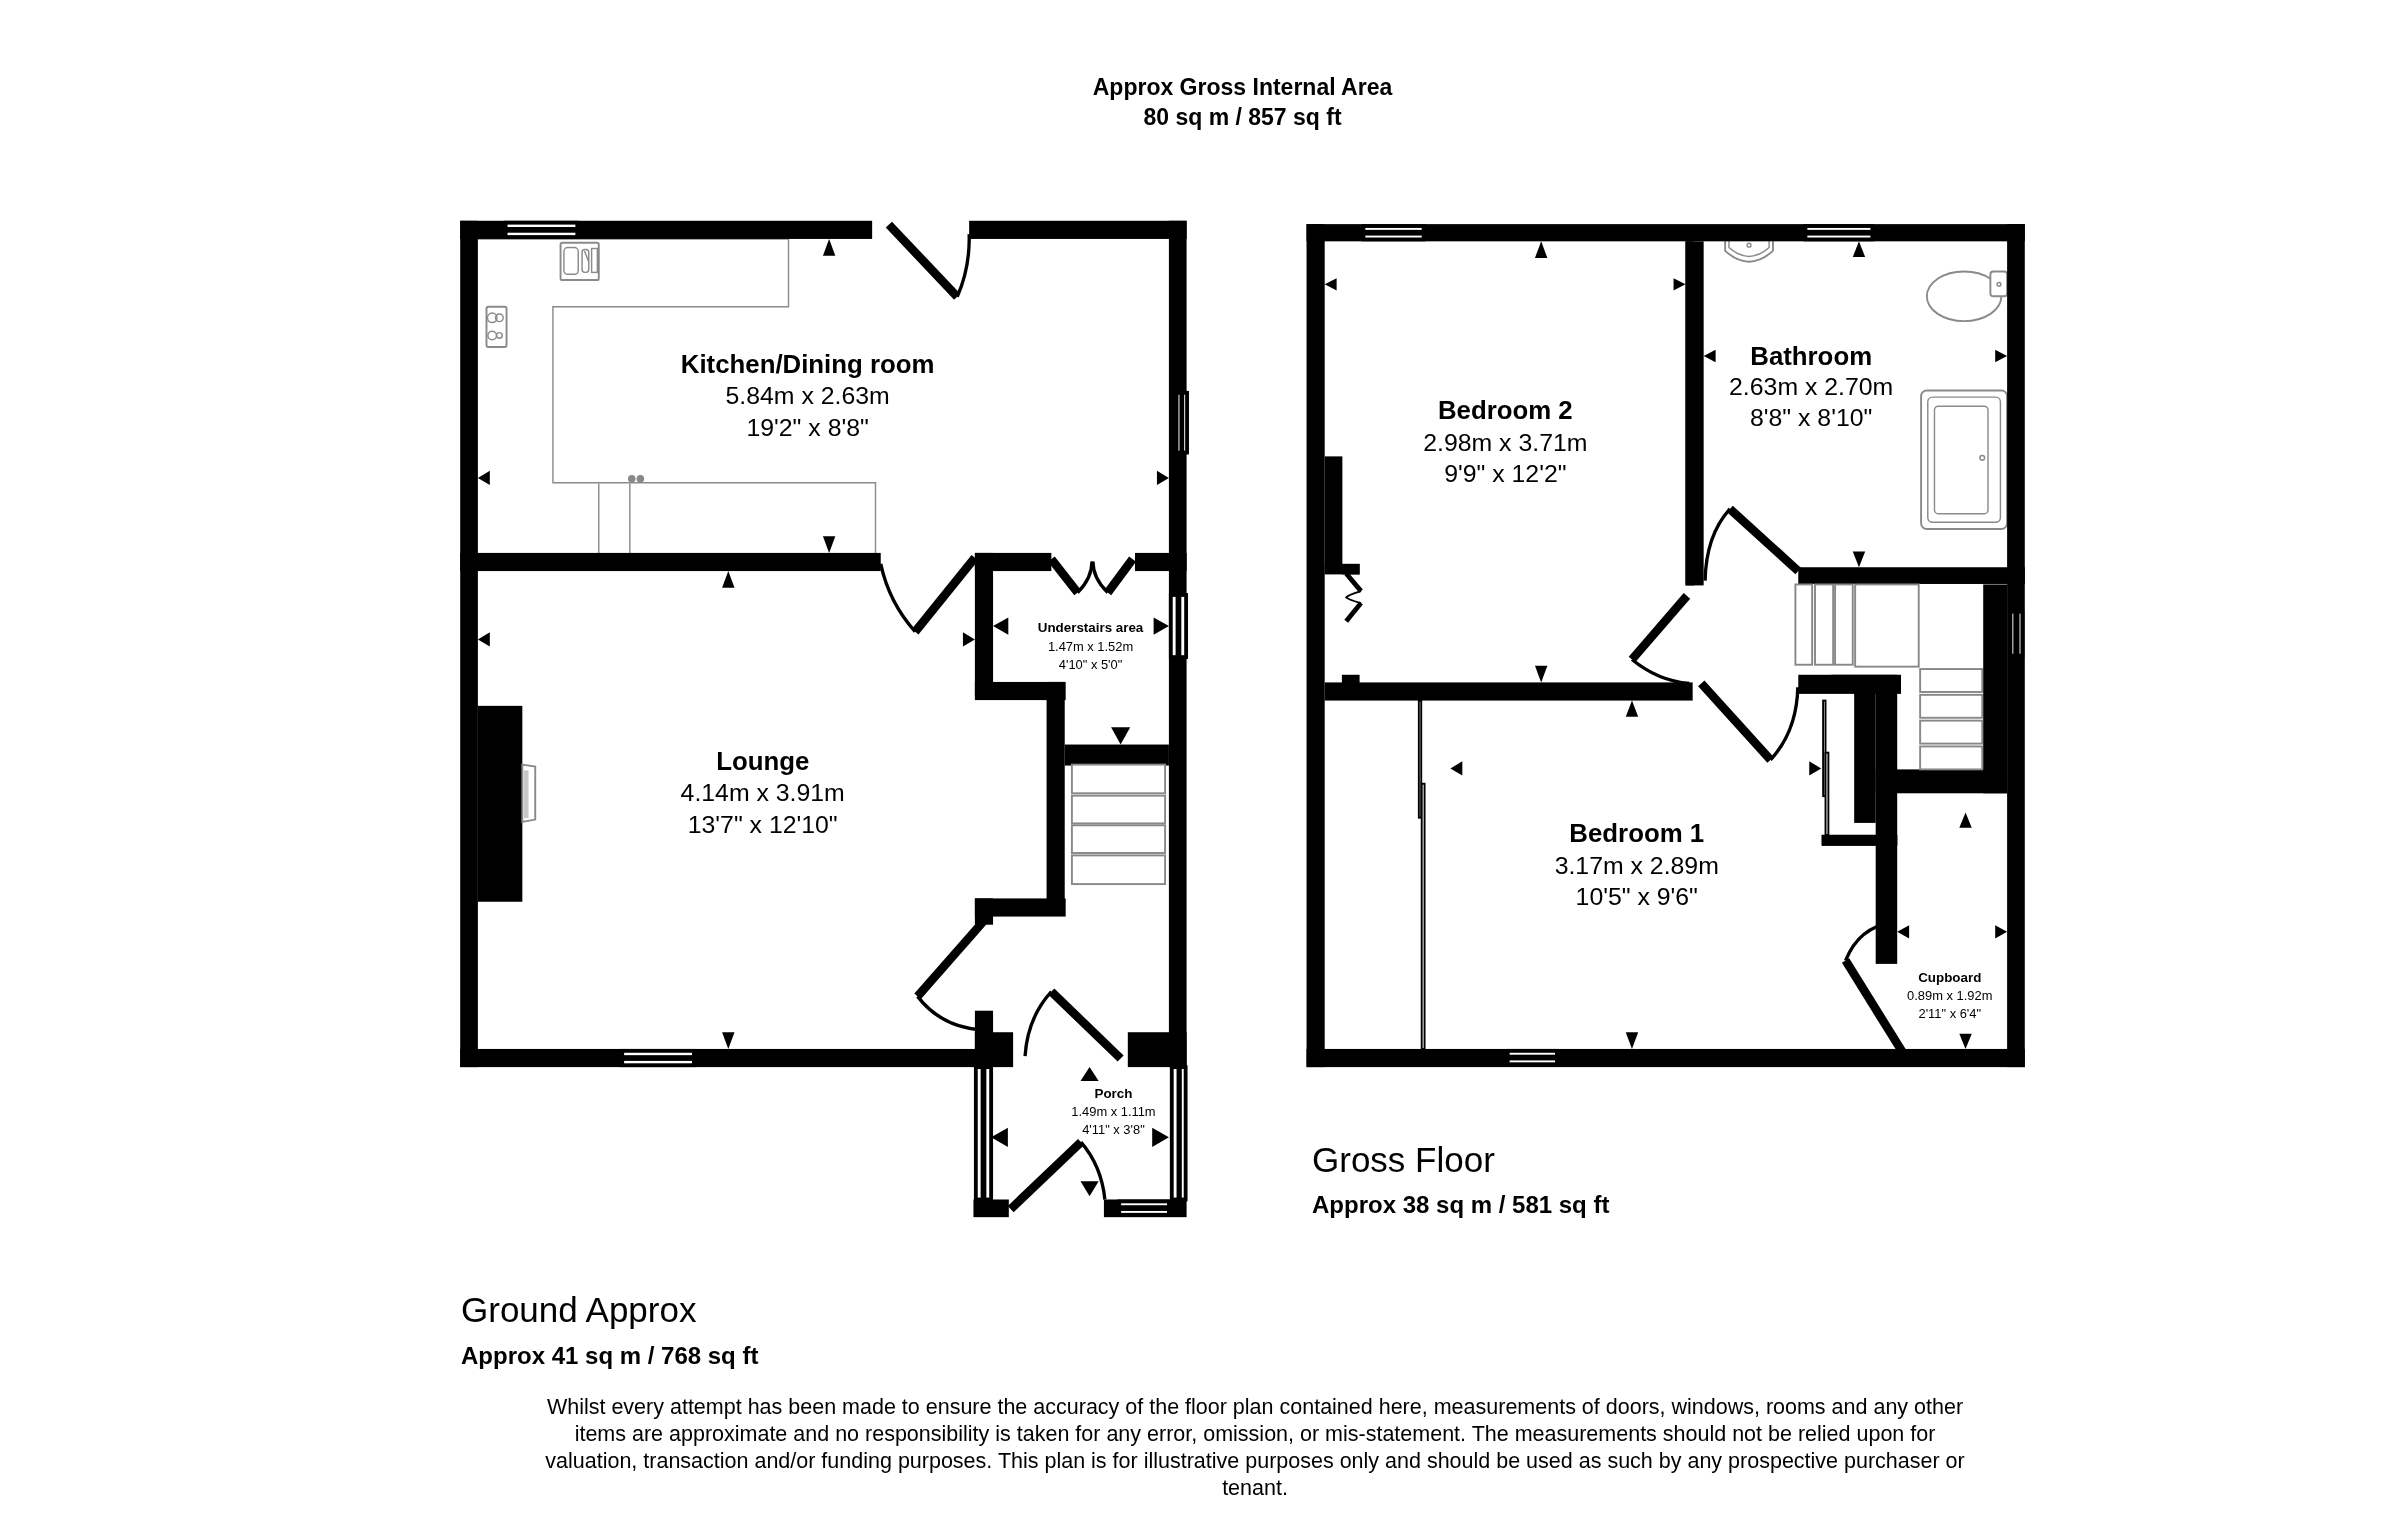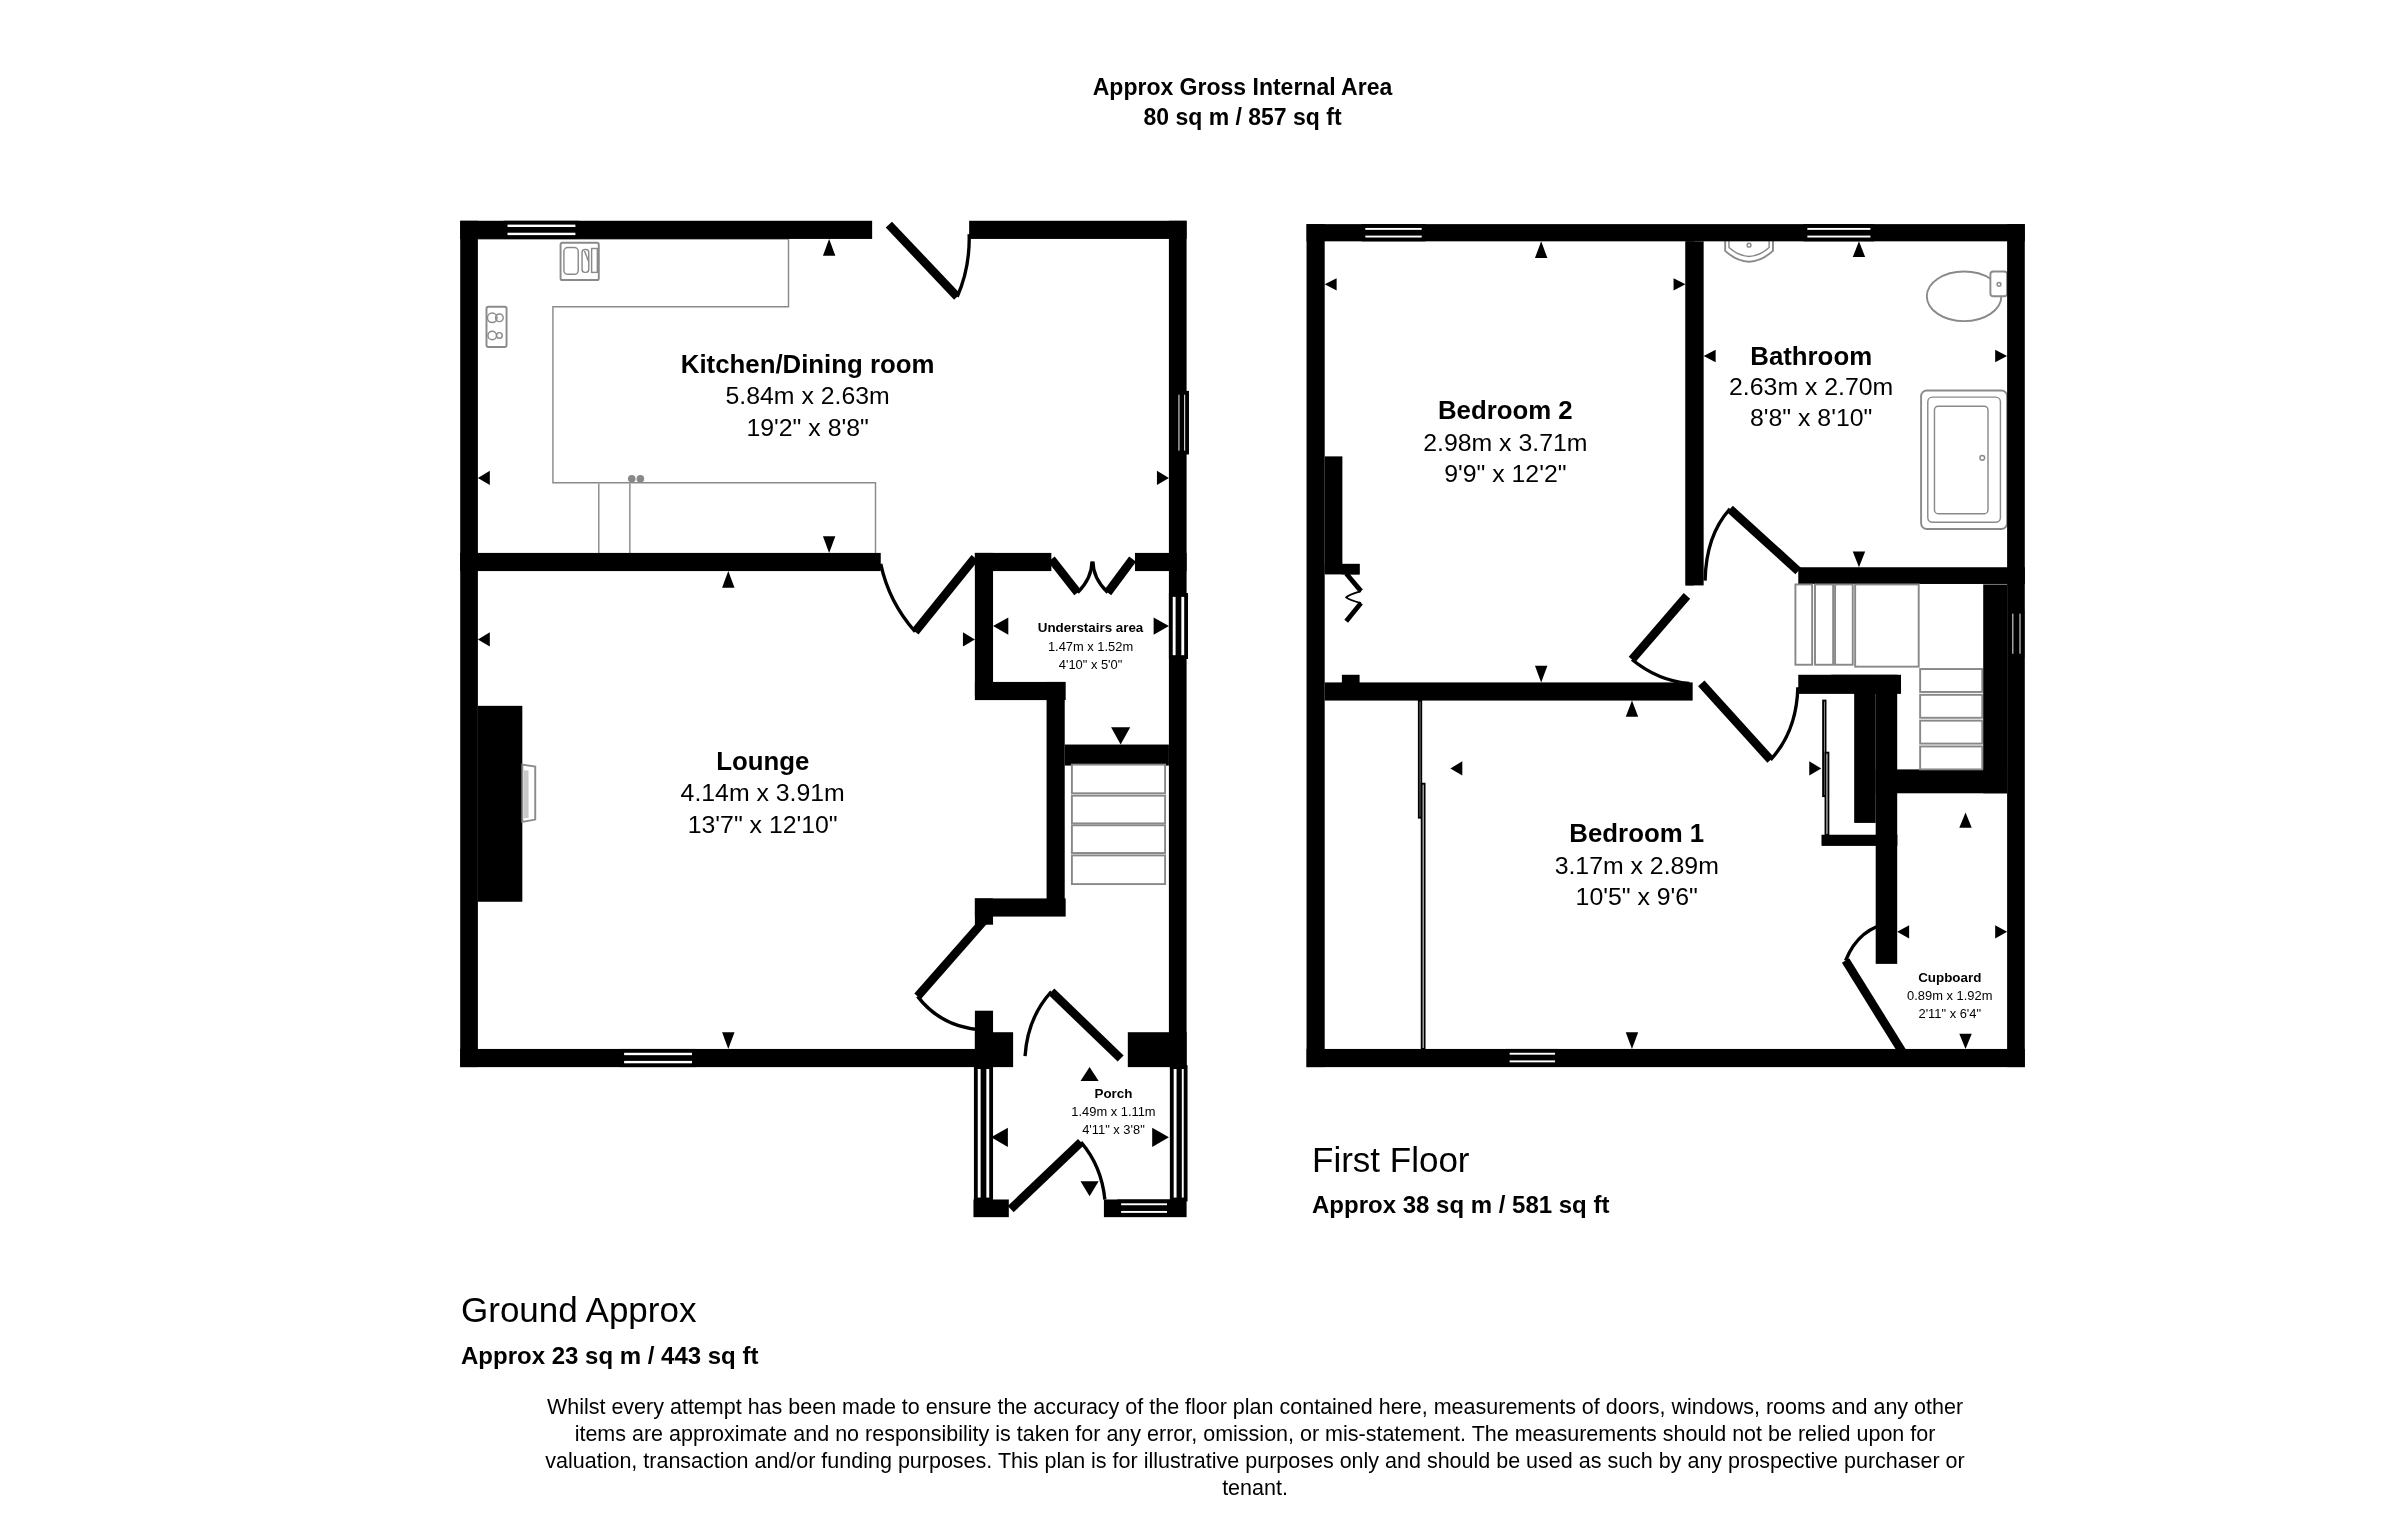--- a/index.html
+++ b/index.html
@@ -315,19 +315,19 @@
       <text class="room-dim" x="3425" y="1894" font-size="52">10'5" x 9'6"</text>
     </g>
     <g>
       <text class="room-name" x="4080" y="2055" font-size="28">Cupboard</text>
       <text class="room-dim" x="4080" y="2093" font-size="27">0.89m x 1.92m</text>
       <text class="room-dim" x="4080" y="2131" font-size="27">2'11" x 6'4"</text>
     </g>
   </g>
 </svg>
 
-<div class="txt floor-title" style="left:1312px; top:1140px;">First Floor</div>
+<div class="txt floor-title" style="left:1312px; top:1140px;">Gross Floor</div>
 <div class="txt floor-area" style="left:1312px; top:1191px;">Approx 38 sq m / 581 sq ft</div>
 <div class="txt floor-title" style="left:461px; top:1290px;">Ground Approx</div>
-<div class="txt floor-area" style="left:461px; top:1342px;">Approx 23 sq m / 443 sq ft</div>
+<div class="txt floor-area" style="left:461px; top:1342px;">Approx 41 sq m / 768 sq ft</div>
 
 <div class="txt disclaimer">Whilst every attempt has been made to ensure the accuracy of the floor plan contained here, measurements of doors, windows, rooms and any other items are approximate and no responsibility is taken for any error, omission, or mis-statement. The measurements should not be relied upon for valuation, transaction and/or funding purposes. This plan is for illustrative purposes only and should be used as such by any prospective purchaser or tenant.</div>
 
 
 </body></html>

